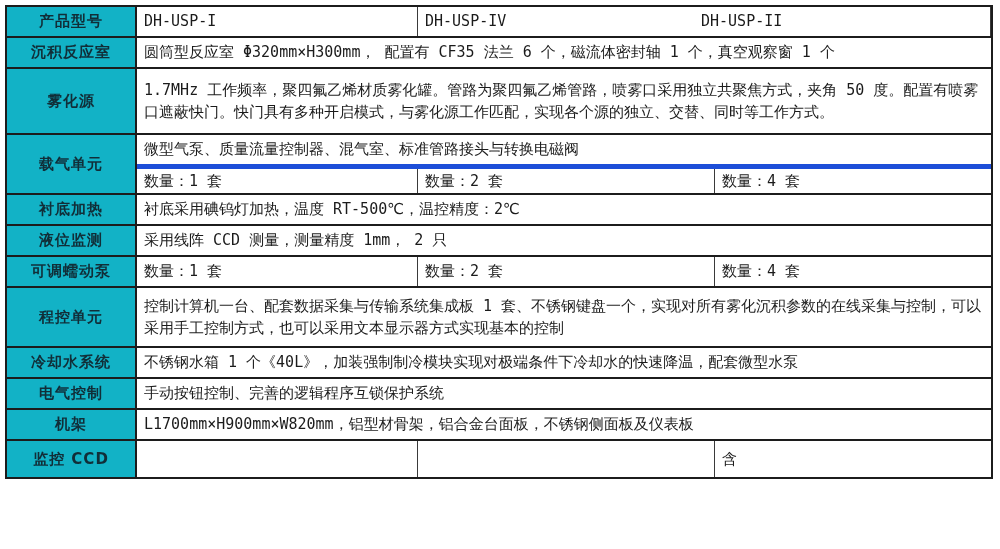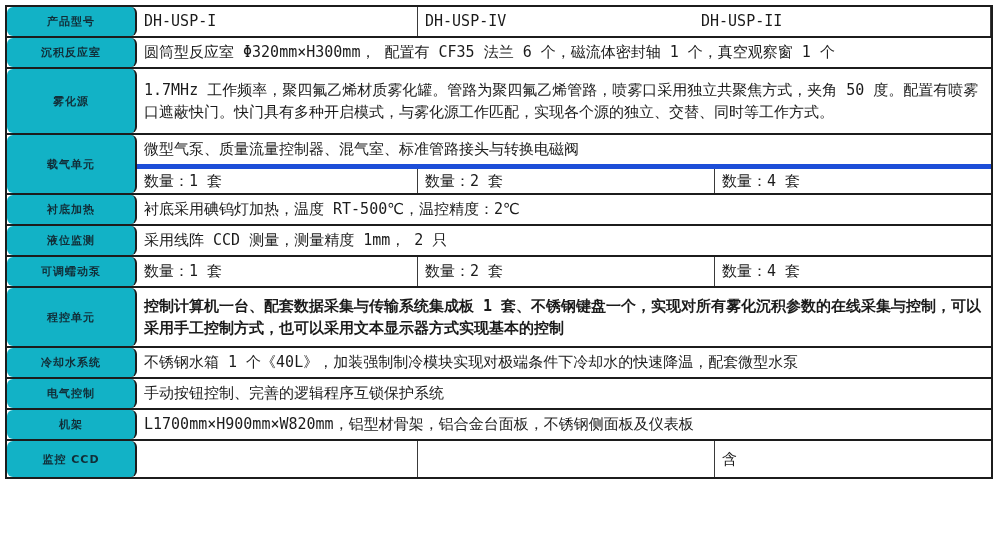--- a/index.html
+++ b/index.html
@@ -9,45 +9,44 @@
   .spec-table {
     position: absolute; left: 5px; top: 5px; width: 988px;
     border: 2px solid #1c1c1c; background: #ffffff;
   }
   .group { display: flex; border-top: 2px solid #1c1c1c; }
   .group:first-child { border-top: none; }
 
   .hcell {
     width: 130px; min-width: 130px;
     background: #12b2c6; color: #112e38;
-    font-weight: bold; font-size: 11px;
+    font-weight: bold; font-size: 15px;
     display: flex; align-items: center; justify-content: center;
     text-align: right; border-right: 2px solid #1c1c1c;
     letter-spacing: 1px;
-    border-radius: 6px;
   }
 
   .content { flex: 1; display: flex; flex-direction: column; min-width: 0; }
   .subrow { display: flex; border-top: 5px solid #1d4ed8; }
   .subrow:first-child { border-top: none; border-radius: 13px; }
 
   .cell {
     display: flex; align-items: center;
     padding: 1px 7px;
     font-size: 15px; color: #1b1b1b; line-height: 1.5;
     font-family: "DejaVu Sans Mono", "DejaVu Sans", sans-serif;
   }
   .cell.full { flex: 1; min-width: 0; }
   .c2 { width: 281px; min-width: 281px; border-right: 1px solid #3a3a3a; }
   .c3 { width: 297px; min-width: 297px; border-right: 1px solid #3a3a3a; }
   .c4 { flex: 1; min-width: 0; }
 
   .h29 { height: 29px; }
   .h64 { height: 64px; }
-  .h58 { height: 58px; font-weight: bold; }
+  .h58 { height: 58px; }
   .h36 { height: 36px; }
 </style>
 </head>
 <body>
 
 <div class="spec-table">
 
   <div class="group">
     <div class="hcell h29">产品型号</div>
     <div class="content">

